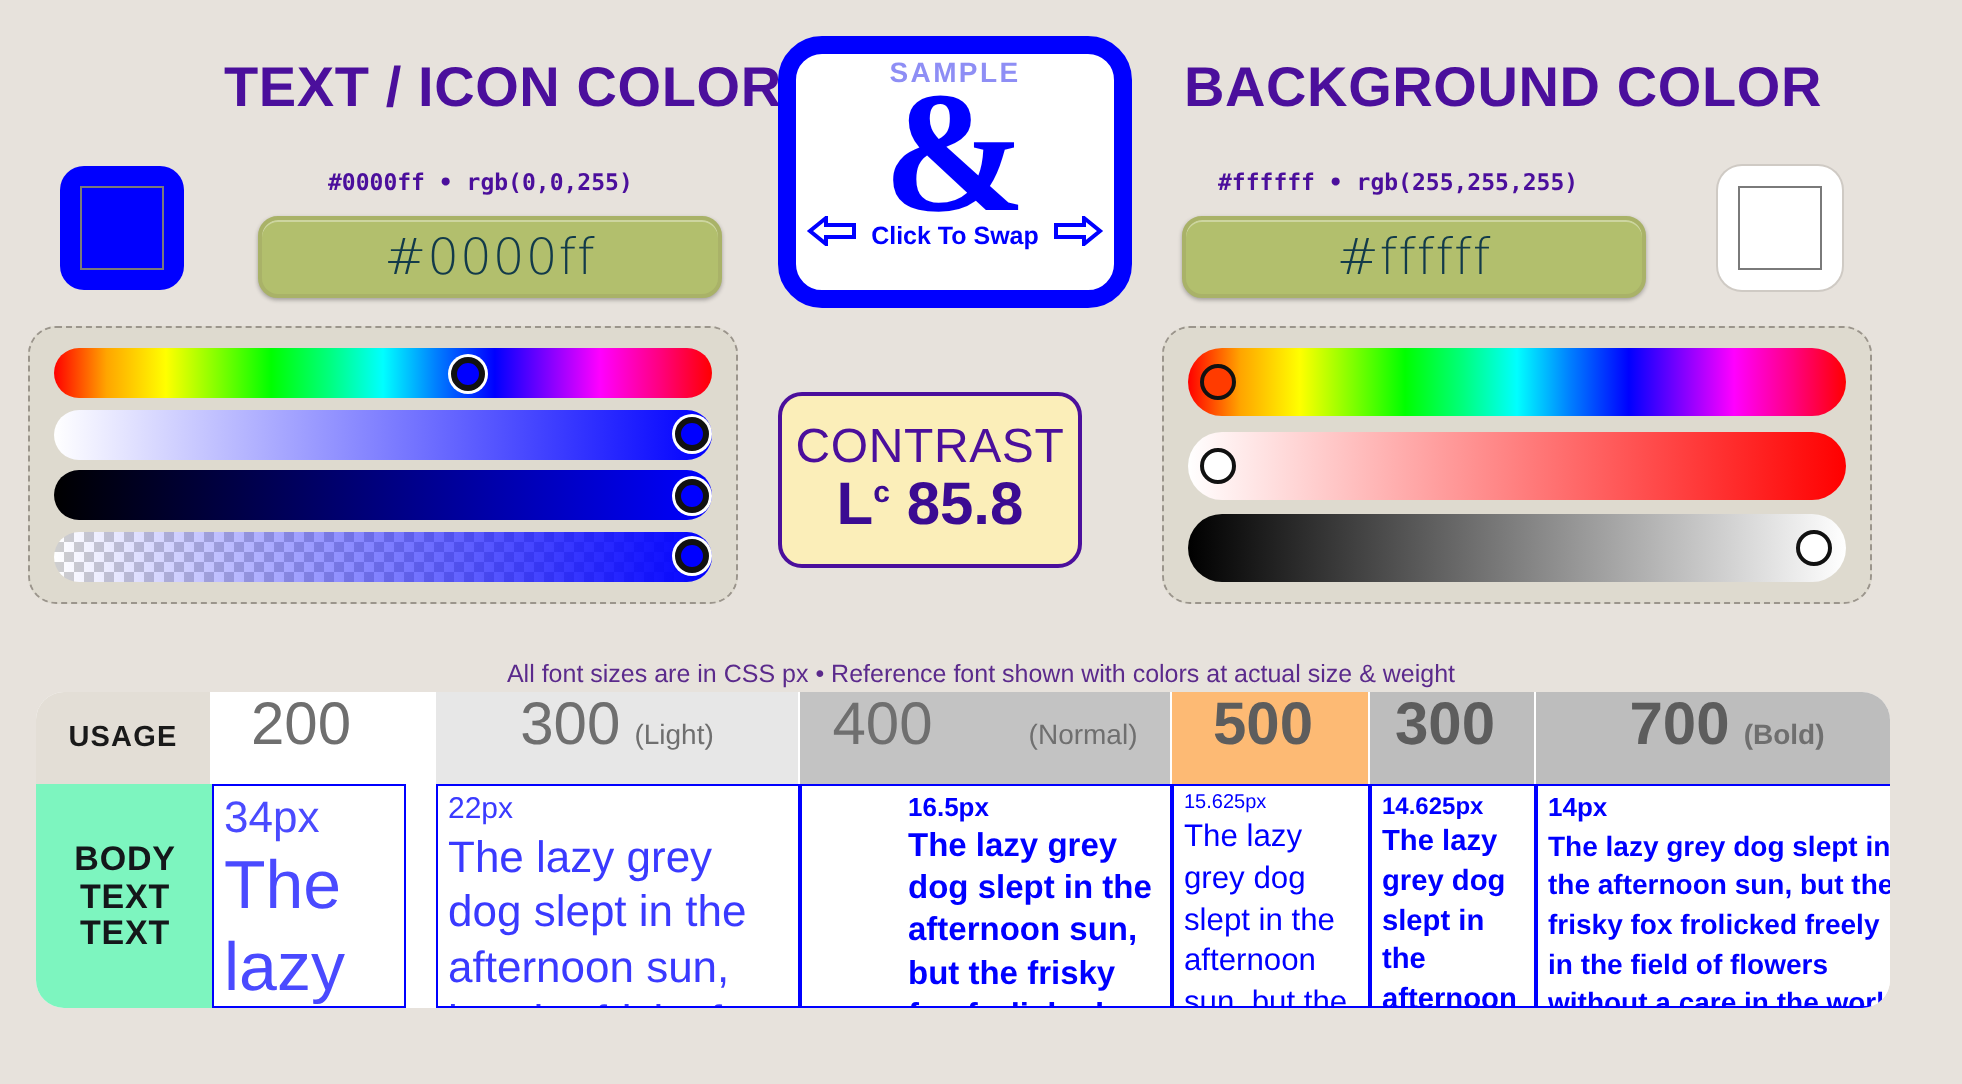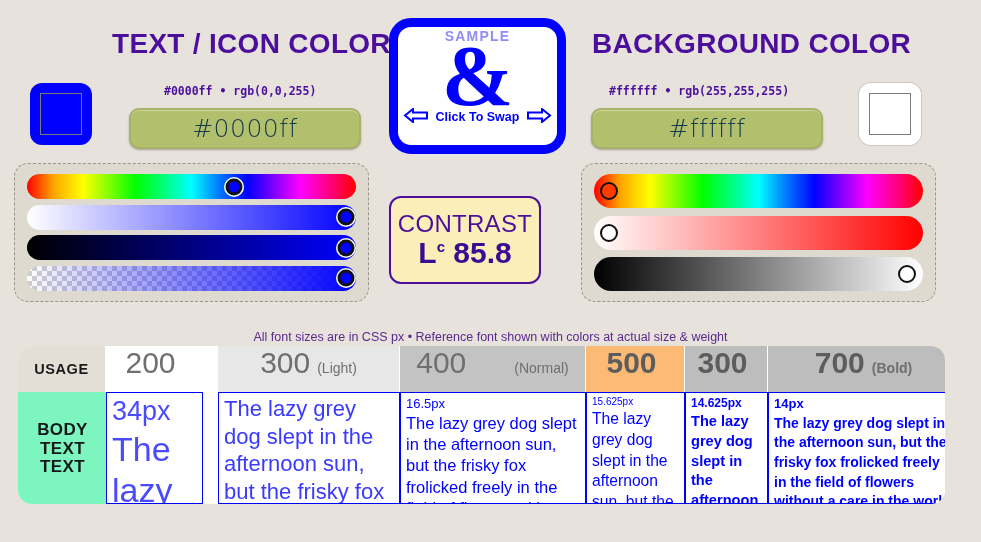--- a/index.html
+++ b/index.html
@@ -206,21 +206,21 @@
     display: flex; align-items: center; justify-content: center;
   }
   .usage-badge {
     font-size: 17px; font-weight: bold; color: #14171a;
     line-height: 1.08; text-align: center; letter-spacing: .4px;
   }
   .sizelabel { color: #0000ff; display: block; }
   .sampletext { color: #0000ff; display: block; }
   .w200 .sizelabel, .w200 .sampletext { font-weight: 200; color: #4a4aff; }
   .w300 .sizelabel, .w300 .sampletext { font-weight: 300; color: #3a3aff; }
-  .w400 .sizelabel, .w400 .sampletext { font-weight: 400; }
+  .w400 .sizelabel, .w400 .sampletext { font-weight: 700; margin-left: 48px; }
   .w500 .sizelabel, .w500 .sampletext { font-weight: 500; }
   .w600 .sizelabel, .w600 .sampletext { font-weight: 600; }
   .w700 .sizelabel, .w700 .sampletext { font-weight: 700; }
 
   .col-usage { width: 88px; flex: none; }
   .col-200   { width: 97px; flex: none; }
   .col-300   { width: 182px; flex: none; margin-left: 15px; }
   .col-400   { width: 186px; flex: none; gap: 48px; }
   .col-500   { width: 99px; flex: none; }
   .col-600   { width: 83px; flex: none; }
@@ -344,24 +344,25 @@
 
     <div class="tbody">
       <div class="td usage col-usage">
         <div class="usage-badge">
           <span>BODY</span><br>
           <span>TEXT</span><br>
           <span>TEXT</span>
         </div>
       </div>
       <div class="td w200 col-200">
-        <span class="sizelabel" style="font-size:27px;line-height:1.25">34px</span>
+        <span class="sizelabel" style="font-size:22px;line-height:1.25">34px</span>
         <span class="sampletext" style="font-size:34px;line-height:1.22">The lazy grey dog slept in the afternoon sun, but the frisky fox frolicked freely in the field of flowers without a care in the world. The fox saw the slumbering dog, and it barked, and jumped, but the dog only slept.</span>
       </div>
       <div class="td w300 col-300">
+        <span class="sizelabel" style="font-size:15px;line-height:1.3">22px</span>
         <span class="sampletext" style="font-size:22px;line-height:1.25">The lazy grey dog slept in the afternoon sun, but the frisky fox frolicked freely in the field of flowers without a care in the world. The fox saw the slumbering dog, and it barked, and jumped, but the dog only slept.</span>
       </div>
       <div class="td w400 col-400">
         <span class="sizelabel" style="font-size:13px;line-height:1.35">16.5px</span>
         <span class="sampletext" style="font-size:16.5px;line-height:1.3">The lazy grey dog slept in the afternoon sun, but the frisky fox frolicked freely in the field of flowers without a care in the world. The fox saw the slumbering dog, and it barked, and jumped, but the dog only slept.</span>
       </div>
       <div class="td w500 col-500">
         <span class="sizelabel" style="font-size:10px;line-height:1.4">15.625px</span>
         <span class="sampletext" style="font-size:15.625px;line-height:1.33">The lazy grey dog slept in the afternoon sun, but the frisky fox frolicked freely in the field of flowers without a care in the world. The fox saw the slumbering dog, and it barked, and jumped, but the dog only slept.</span>
       </div>

